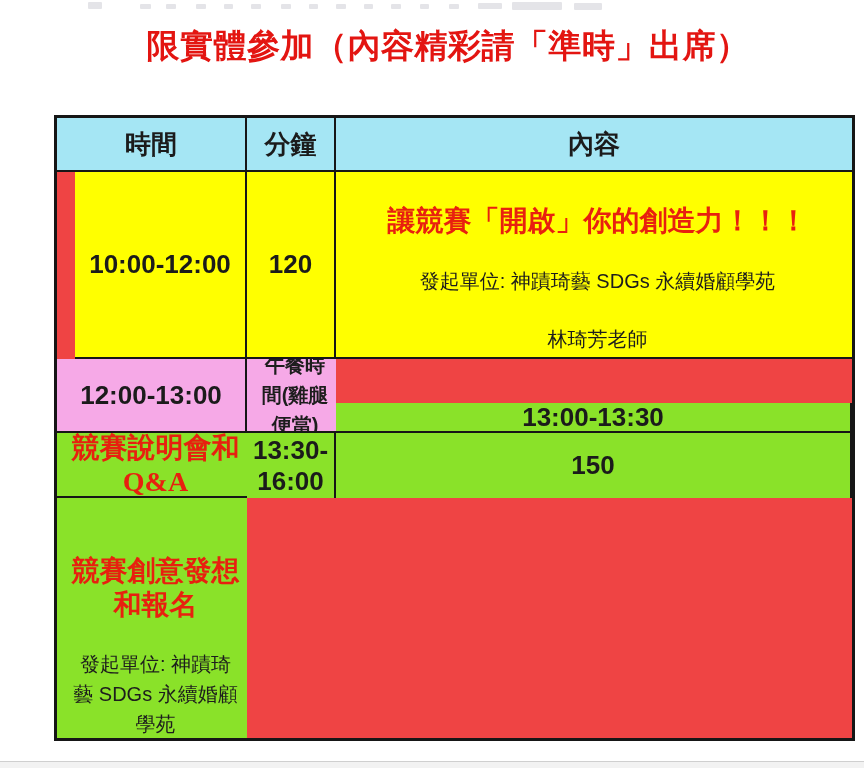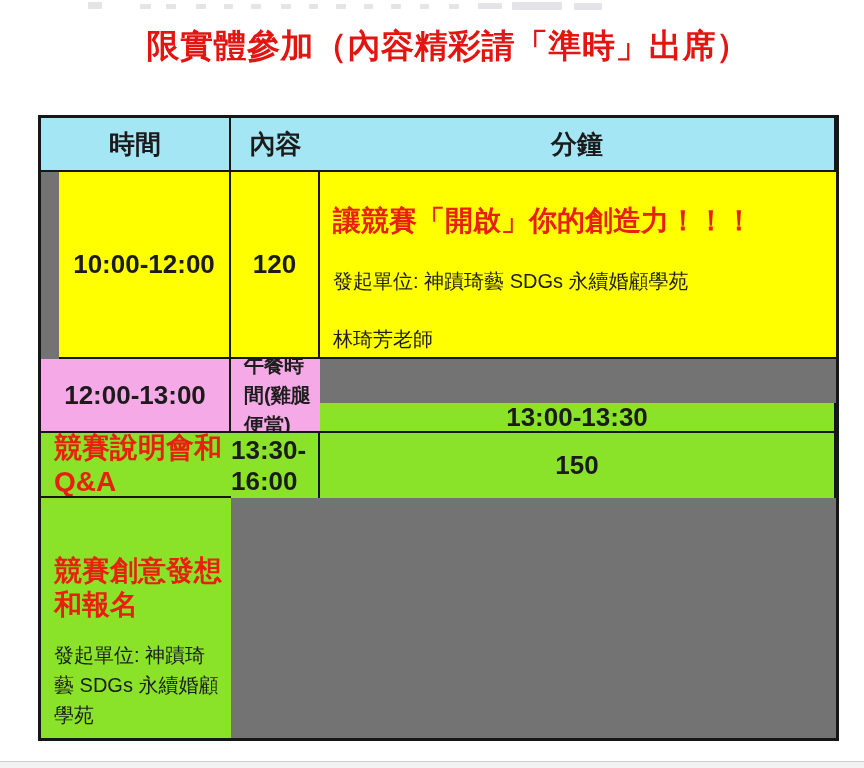--- a/index.html
+++ b/index.html
@@ -17,52 +17,53 @@
   
   .page-title {
     position: absolute; top: 26px; left: 16px; width: 864px;
     text-align: center;
     font-size: 33px; font-weight: 700; letter-spacing: 0.5px;
     line-height: 1.2;
   }
 
   
   .schedule {
-    position: absolute; left: 38px; top: 115px;
+    position: absolute; left: 54px; top: 115px;
     width: 801px; height: 626px;
     box-sizing: border-box;
     border: 3px solid #161616;
     display: grid;
     grid-template-columns: 190px 89px 1fr;
     grid-template-rows: 54px 187px 74px 65px 1fr;
-    background: #737373;
+    background: #ef4444;
+    text-align: center;
   }
   .cell {
     box-sizing: border-box;
     border-right: 2px solid #161616;
     border-bottom: 2px solid #161616;
     overflow: hidden;
   }
   .cell.no-r { border-right: none; }
   .cell.no-b { border-bottom: none; }
 
   .cc { display: flex; align-items: center; justify-content: center; }
   .th   { font-size: 26px; font-weight: 700; color: #1b1b1b; }
   .time { font-size: 26px; font-weight: 700; color: #1b1b1b; }
   .mins { font-size: 26px; font-weight: 700; color: #1b1b1b; }
 
   .content {
     display: flex; flex-direction: column;
     padding-left: 13px; padding-right: 6px;
   }
-  .content .headline { font-size: 28px; font-weight: 700; line-height: 34px; }
+  .content .headline { font-size: 28px; font-weight: 700; line-height: 34px; font-family: Liberation Serif, serif; }
   .content .line     { font-size: 20px; font-weight: 400; color: #1d1d1d; line-height: 30px; }
 
   .content.stack-1 { padding-top: 32px; gap: 28px; }   
-  .content.stack-4 { padding-top: 56px; gap: 18px; }   
+  .content.stack-4 { padding-top: 56px; gap: 27px; }   
   .content.middle  { justify-content: center; }
   .content .lunch  { font-size: 20px; font-weight: 700; }
 
   
   .bottom-edge {
     position: absolute; left: 0; top: 761px; width: 864px; height: 7px;
     background: #f2f2f2; border-top: 1px solid #cfcfcf;
   }
 </style>
 </head>
@@ -85,22 +86,22 @@
   <i style="left:478px; top:3px; width:24px; height:6px;"></i>
   <i style="left:512px; top:2px; width:50px; height:8px;"></i>
   <i style="left:574px; top:3px; width:28px; height:7px;"></i>
 </div>
 
 <div class="page-title" style="color: rgb(227, 21, 17);">限實體參加（內容精彩請「準時」出席）</div>
 
 <div class="schedule">
 
   <div class="cell cc th" style="background-color: rgb(165, 230, 244);">時間</div>
+  <div class="cell cc th" style="background-color: rgb(165, 230, 244);">分鐘</div>
   <div class="cell cc th no-r" style="background-color: rgb(165, 230, 244);">內容</div>
-  <div class="cell cc th" style="background-color: rgb(165, 230, 244);">分鐘</div>
 
   <div class="cell cc time" style="background-color: rgb(255, 255, 0); margin-left: 18px;">10:00-12:00</div>
   <div class="cell cc mins" style="background-color: rgb(255, 255, 0);">120</div>
   <div class="cell content stack-1 no-r" style="background-color: rgb(255, 255, 0);">
     <div class="headline" style="color: rgb(232, 32, 15);">讓競賽「開啟」你的創造力！！！</div>
     <div class="line">發起單位: 神蹟琦藝 SDGs 永續婚顧學苑</div>
     <div class="line">林琦芳老師</div>
   </div>
 
   <div class="cell cc time" style="background-color: rgb(246, 169, 231);">12:00-13:00</div>

